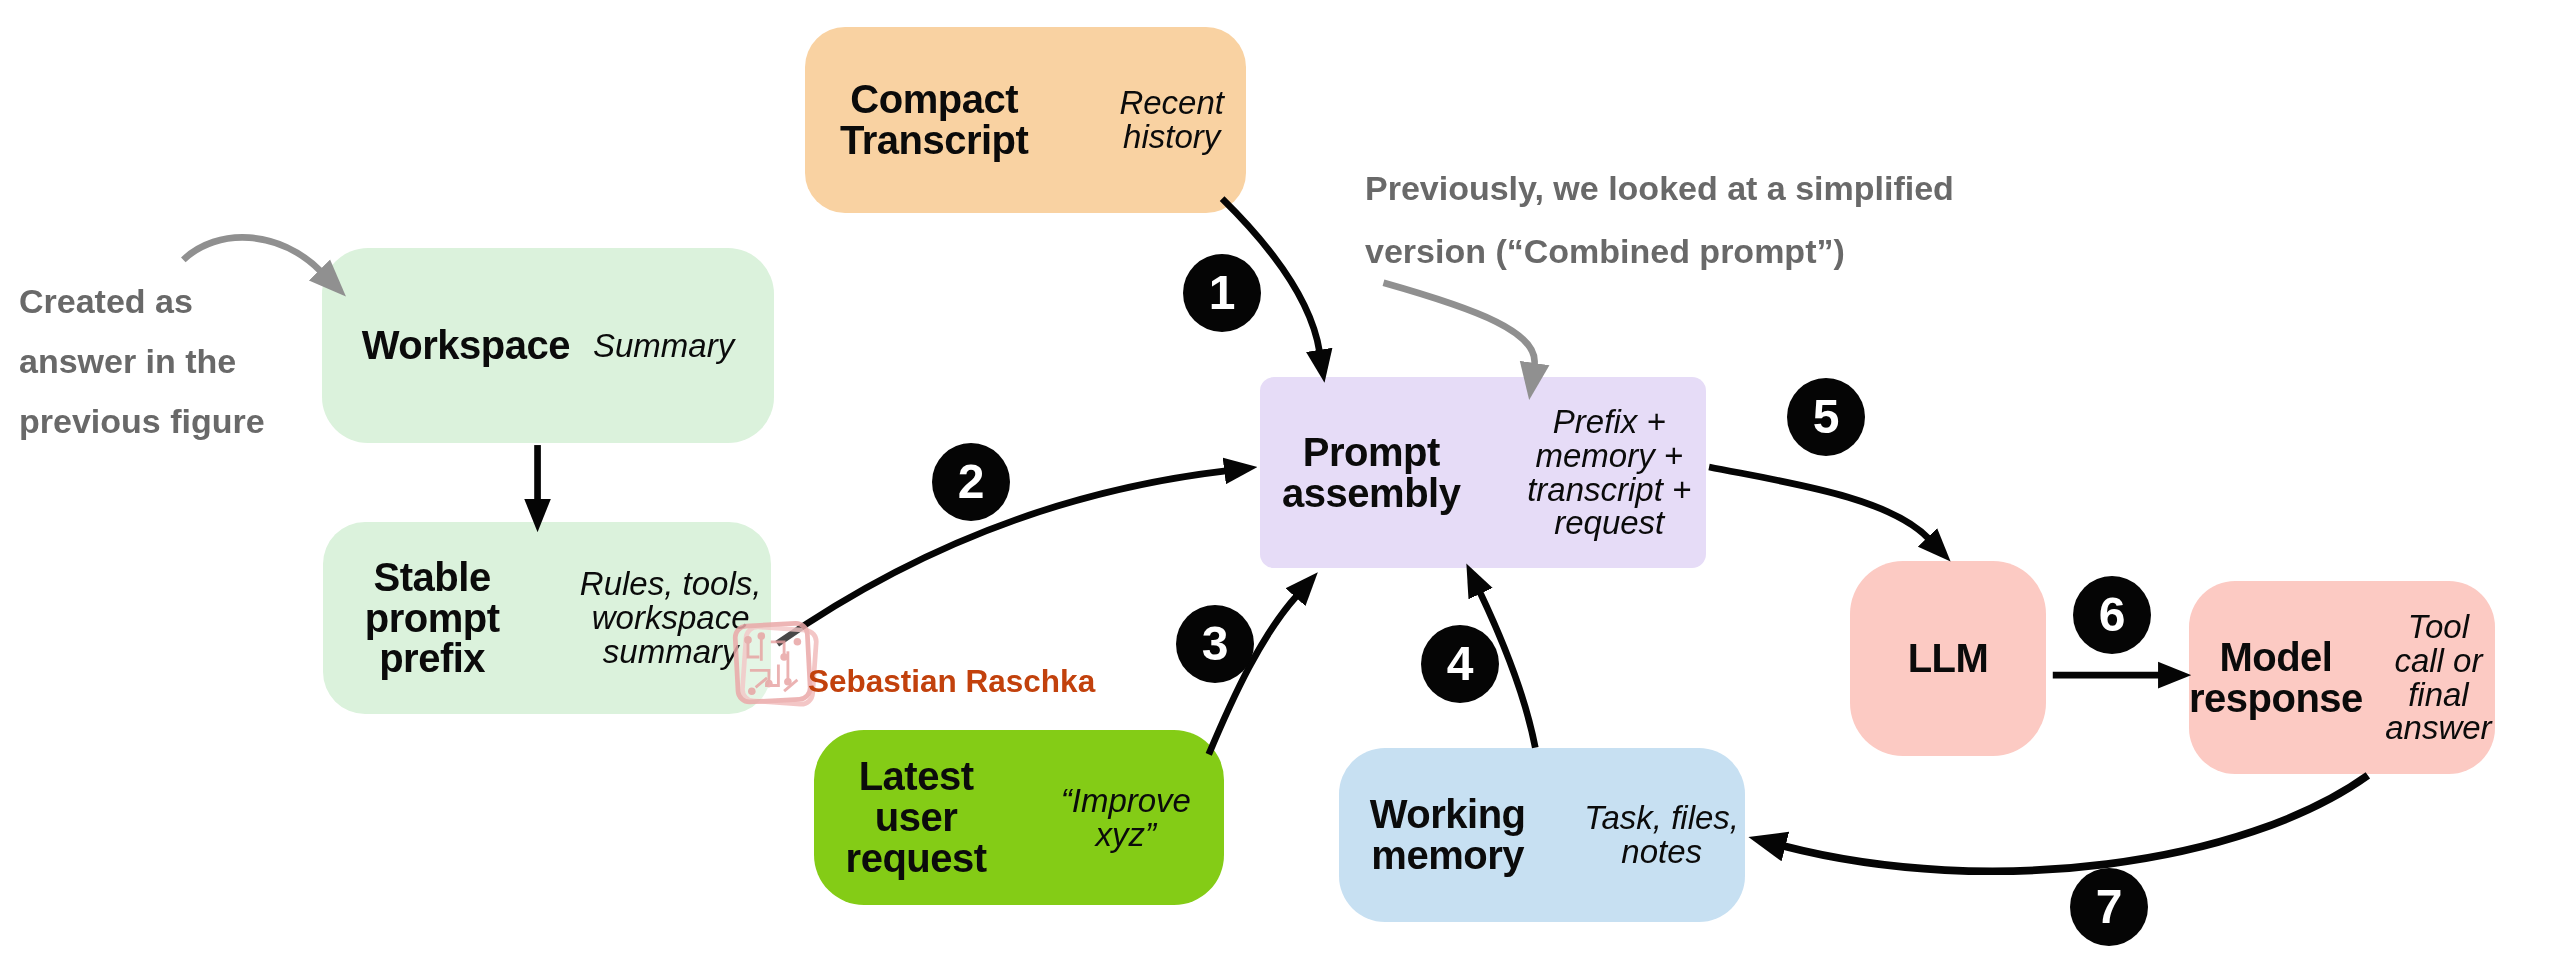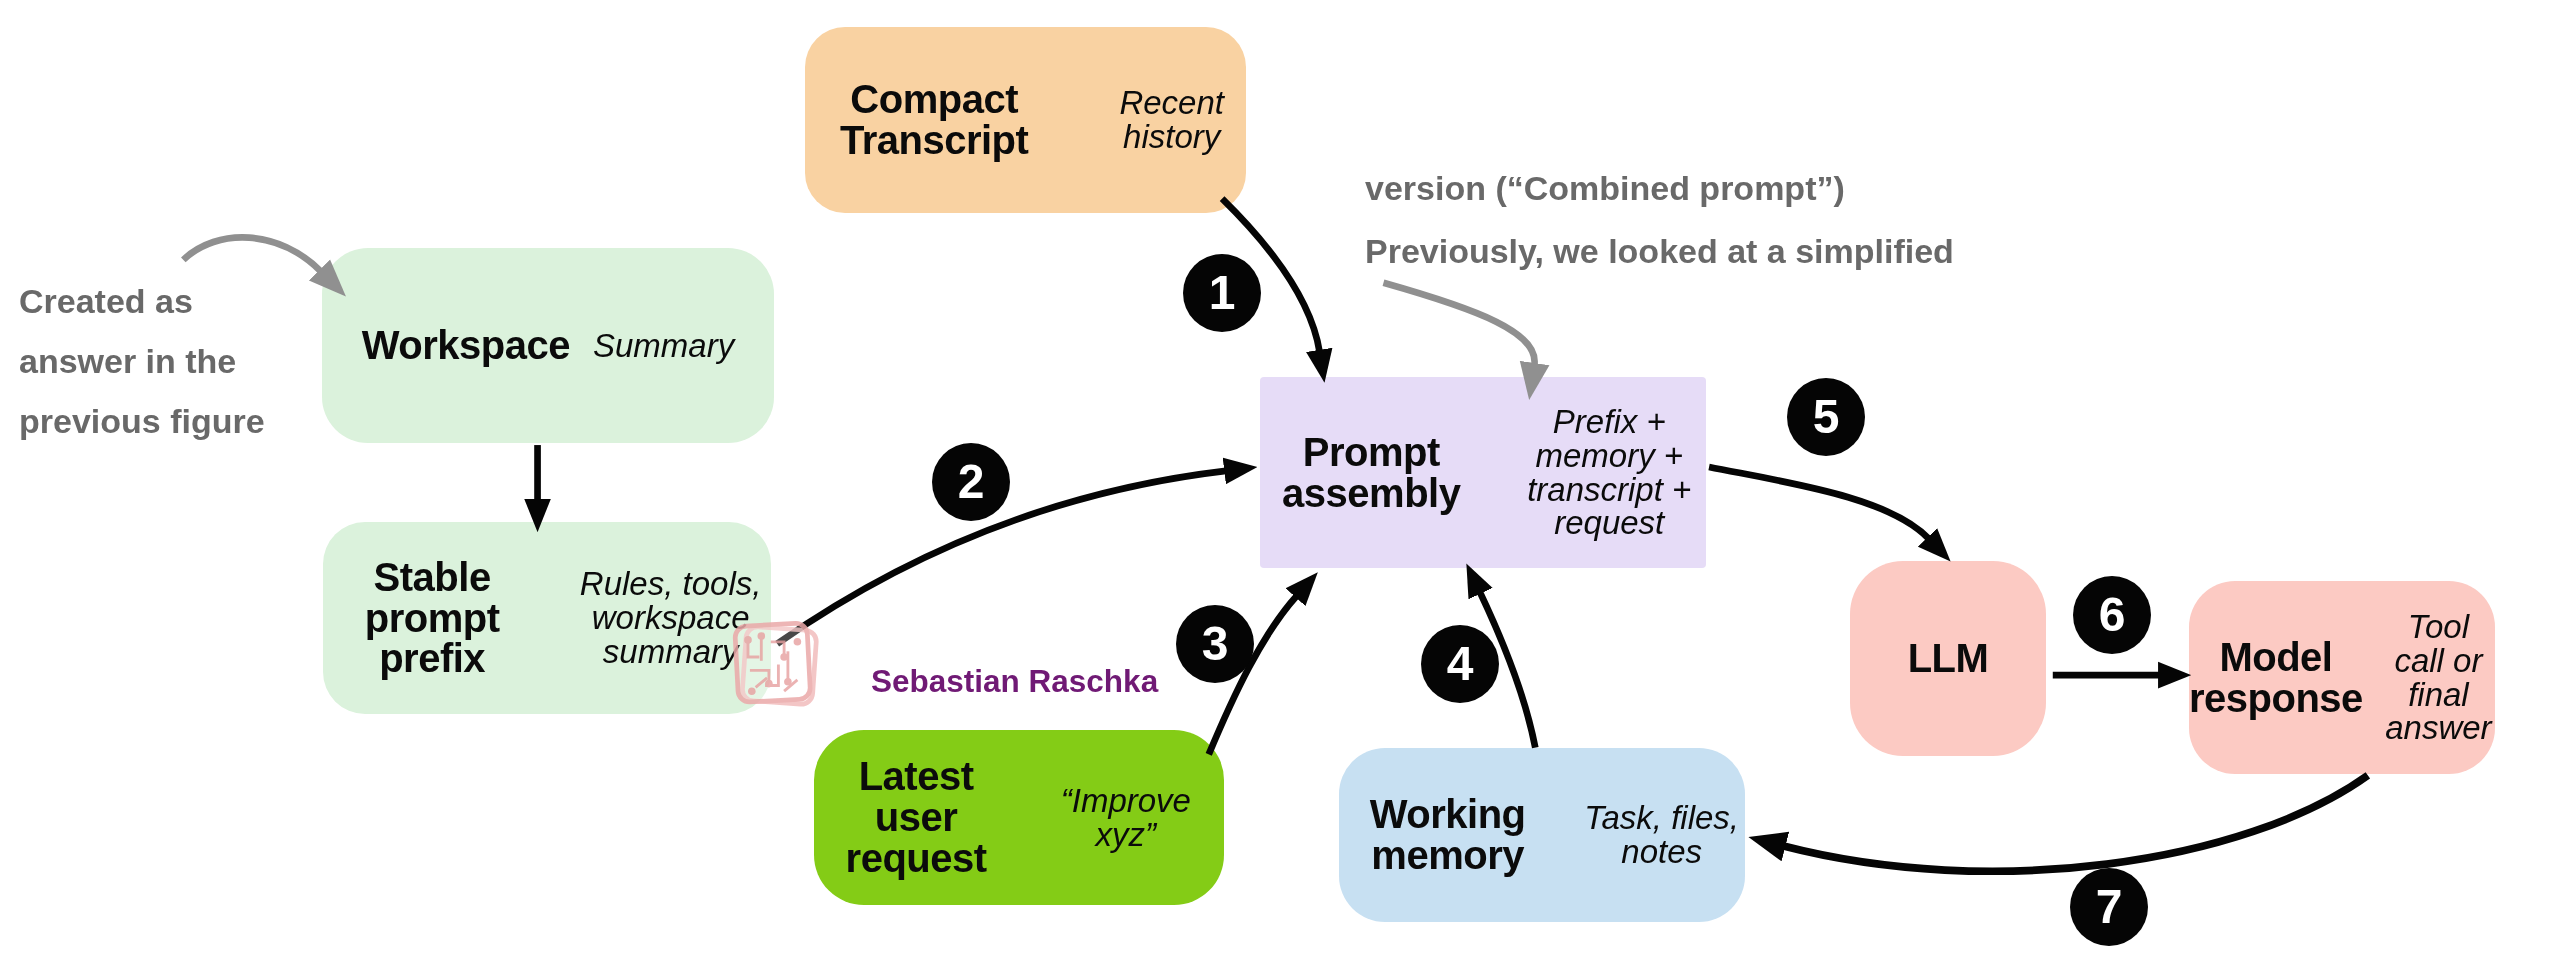--- a/index.html
+++ b/index.html
@@ -56,25 +56,25 @@
     font-size: 48px;
     display: flex;
     align-items: center;
     justify-content: center;
     z-index: 4;
     padding-bottom: 1.9px;
     box-sizing: border-box;
   }
   .watermark {
     position: absolute;
-    left: 871px;
+    left: 808px;
     top: 663px;
     font-weight: 700;
     font-size: 31.5px;
-    color: #701a75;
+    color: #c2410c;
     z-index: 5;
     white-space: nowrap;
   }
   .logo-stamp {
     position: absolute;
     left: 729px;
     top: 619px;
     width: 95px;
     height: 95px;
     z-index: 5;
@@ -110,21 +110,21 @@
       <div>request</div>
     </div>
     <div class="subtitle">“Improve xyz”</div>
   </div>
 
   <div class="box" style="left:1339px; top:748px; width:406px; height:174px; border-radius:46px; background:#C7E0F2; gap:22px;">
     <div class="title">Working memory</div>
     <div class="subtitle">Task, files, notes</div>
   </div>
 
-  <div class="box" style="left:1260px; top:377px; width:446px; height:191px; border-radius:4px; background:#E6DCF7; gap:30px;">
+  <div class="box" style="left:1260px; top:377px; width:446px; height:191px; border-radius:14px; background:#E6DCF7; gap:30px;">
     <div class="title">Prompt assembly</div>
     <div class="subtitle">
       <div>Prefix + memory +</div>
       <div>transcript + request</div>
     </div>
   </div>
 
   <div class="box" style="left:1850px; top:561px; width:196px; height:195px; border-radius:53px; background:#FCCAC3;">
     <div class="title">LLM</div>
   </div>
@@ -168,22 +168,22 @@
     <path d="M 1449 296 C 1548 324, 1612 348, 1607 382" stroke="#909090" stroke-width="7" marker-end="url(#headGray)"></path>
   </svg>
 
   <div class="annotation" style="left:19px; top:271px;">
     <div>Created as</div>
     <div>answer in the</div>
     <div>previous figure</div>
   </div>
 
   <div class="annotation" style="left:1365px; top:157px; line-height:63px;">
+    <div>Previously, we looked at a simplified</div>
     <div>version (“Combined prompt”)</div>
-    <div>Previously, we looked at a simplified</div>
   </div>
 
   <div class="step-circle" style="left:1222px; top:293px;">
       <span>1</span>
     </div>
   <div class="step-circle" style="left:971px; top:482px;">
       <span>2</span>
     </div>
   <div class="step-circle" style="left:1215px; top:644px;">
       <span>3</span>

